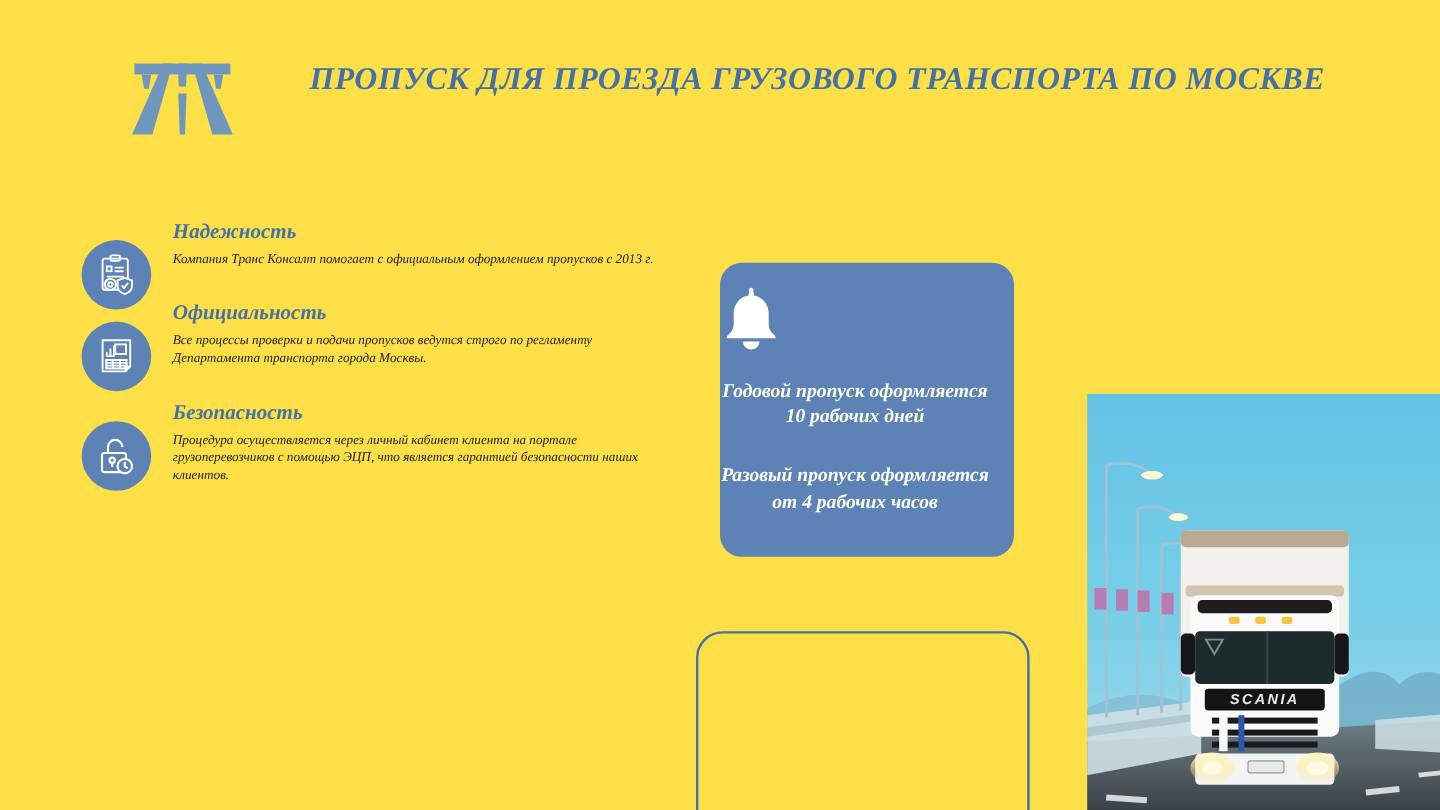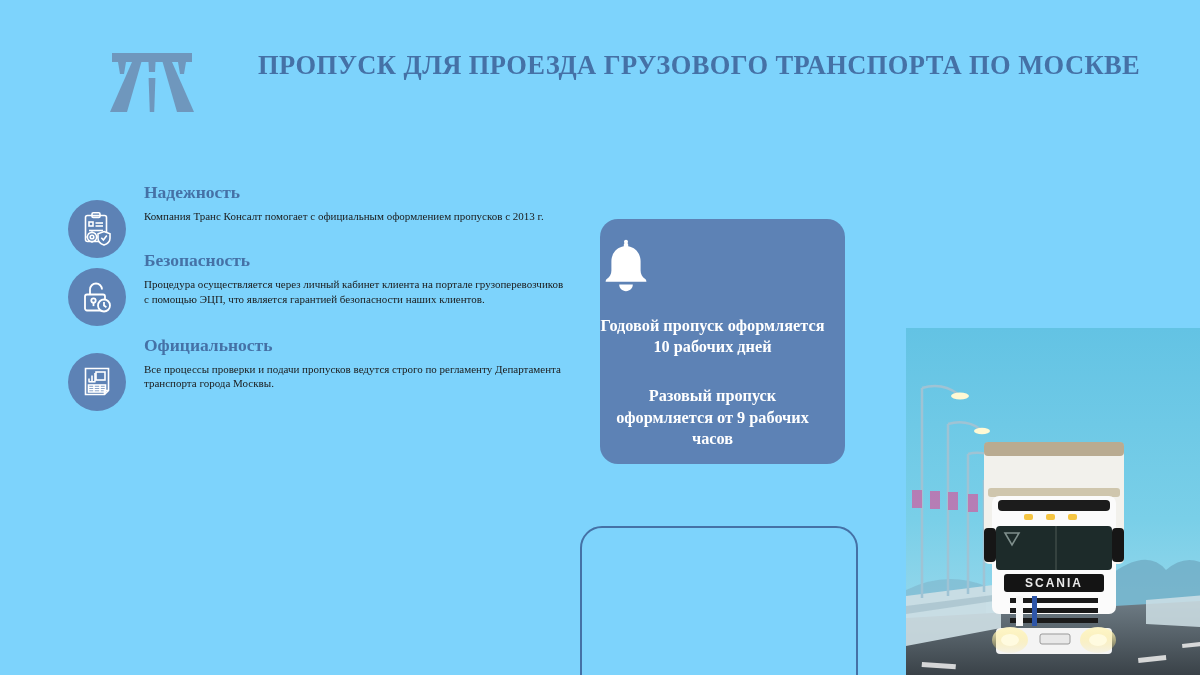--- a/index.html
+++ b/index.html
@@ -9,21 +9,22 @@
     height: 675px;
     background: #ffffff;
     font-family: "Liberation Serif", serif;
     overflow: hidden;
   }
 
   .slide {
     position: relative;
     width: 1200px;
     height: 675px;
-    background: #7dd3fc;
+    background: #fde047;
+    font-style: italic;
   }
 
   
   .header-logo {
     position: absolute;
     left: 96px;
     top: 20px;
     width: 112px;
     height: 100px;
   }
@@ -189,37 +190,20 @@
           <path d="M25 20.5l6 2.2v4.6c0 3.3-2.6 5.6-6 6.8-3.4-1.2-6-3.5-6-6.8v-4.6z" fill="#5d82b5"></path>
           <polyline points="22.3,26.8 24.4,29 27.8,24.6"></polyline>
         </svg>
       </div>
       <div class="feature-body">
         <div class="feature-heading">Надежность</div>
         <div class="feature-text">Компания Транс  Консалт помогает с официальным оформлением пропусков с 2013 г.</div>
       </div>
     </div>
 
-    <div class="feature f2">
-      <div class="feature-icon">
-        <svg width="36" height="36" viewBox="0 0 36 36" xmlns="http://www.w3.org/2000/svg" fill="none" stroke="#ffffff" stroke-width="1.8">
-          <path d="M11 15.5V10.5a6 6 0 0 1 12 0"></path>
-          <rect x="6" y="15.5" width="20" height="16" rx="2"></rect>
-          <circle cx="14.5" cy="21.5" r="2.2"></circle>
-          <path d="M14.5 23.7v3.4"></path>
-          <circle cx="25" cy="26.5" r="6" fill="#5d82b5"></circle>
-          <path d="M25 23v3.6l2.4 1.6"></path>
-        </svg>
-      </div>
-      <div class="feature-body">
-        <div class="feature-heading">Безопасность</div>
-        <div class="feature-text">Процедура осуществляется через личный кабинет клиента на портале грузоперевозчиков с помощью ЭЦП,  что является гарантией безопасности наших клиентов.</div>
-      </div>
-    </div>
-
     <div class="feature f3">
       <div class="feature-icon">
         <svg width="36" height="36" viewBox="0 0 36 36" xmlns="http://www.w3.org/2000/svg" fill="none" stroke="#ffffff" stroke-width="1.6">
           <path d="M6.5 4.5h23v22l-4 4h-19z"></path>
           <path d="M29.5 26.5h-4v4"></path>
           <rect x="17" y="8" width="9" height="8"></rect>
           <path d="M10 17.5v-3M13 17.5v-6M16 17.5v-8.5"></path>
           <line x1="9.5" y1="17.8" x2="16.5" y2="17.8"></line>
           <rect x="9.5" y="21" width="17" height="7"></rect>
           <line x1="9.5" y1="23.4" x2="26.5" y2="23.4"></line>
@@ -227,32 +211,49 @@
           <line x1="15" y1="21" x2="15" y2="28"></line>
           <line x1="21" y1="21" x2="21" y2="28"></line>
         </svg>
       </div>
       <div class="feature-body">
         <div class="feature-heading">Официальность</div>
         <div class="feature-text">Все процессы проверки и подачи пропусков ведутся строго по регламенту Департамента транспорта города Москвы.</div>
       </div>
     </div>
 
+    <div class="feature f2">
+      <div class="feature-icon">
+        <svg width="36" height="36" viewBox="0 0 36 36" xmlns="http://www.w3.org/2000/svg" fill="none" stroke="#ffffff" stroke-width="1.8">
+          <path d="M11 15.5V10.5a6 6 0 0 1 12 0"></path>
+          <rect x="6" y="15.5" width="20" height="16" rx="2"></rect>
+          <circle cx="14.5" cy="21.5" r="2.2"></circle>
+          <path d="M14.5 23.7v3.4"></path>
+          <circle cx="25" cy="26.5" r="6" fill="#5d82b5"></circle>
+          <path d="M25 23v3.6l2.4 1.6"></path>
+        </svg>
+      </div>
+      <div class="feature-body">
+        <div class="feature-heading">Безопасность</div>
+        <div class="feature-text">Процедура осуществляется через личный кабинет клиента на портале грузоперевозчиков с помощью ЭЦП,  что является гарантией безопасности наших клиентов.</div>
+      </div>
+    </div>
+
   </div>
 
   <div class="info-card">
     <div class="info-card-bell">
       <svg viewBox="0 0 52 56" xmlns="http://www.w3.org/2000/svg">
         <path d="M26 3.5c-1.2 0-2.2 1-2.2 2.2v1.6C16.6 8.4 11.4 14.7 11.4 22.3v9.1c0 3.3-1.6 6.4-4.3 8.3-1 .7-1.5 1.9-1.5 3.1h40.8c0-1.2-.5-2.4-1.5-3.1-2.7-1.9-4.3-5-4.3-8.3v-9.1c0-7.6-5.2-13.9-12.4-15v-1.6c0-1.2-1-2.2-2.2-2.2z" fill="#ffffff"></path>
         <path d="M26 0.8c-1.1 0-2 .9-2 2s.9 2 2 2 2-.9 2-2-.9-2-2-2z" fill="#ffffff"></path>
         <path d="M19.2 45.6h13.6c0 3.9-3 6.6-6.8 6.6s-6.8-2.7-6.8-6.6z" fill="#ffffff"></path>
       </svg>
     </div>
     <div class="info-card-text first">Годовой пропуск оформляется 10 рабочих дней</div>
-    <div class="info-card-text second">Разовый пропуск оформляется от 9 рабочих часов</div>
+    <div class="info-card-text second">Разовый пропуск оформляется от 4 рабочих часов</div>
   </div>
 
   <div class="outline-box"></div>
 
   <div class="truck-photo">
     <svg viewBox="0 0 312 347" xmlns="http://www.w3.org/2000/svg">
       <defs>
         <linearGradient id="sky" x1="0" y1="0" x2="0" y2="1">
           <stop offset="0%" stop-color="#63c3e4"></stop>
           <stop offset="55%" stop-color="#79cfe8"></stop>

